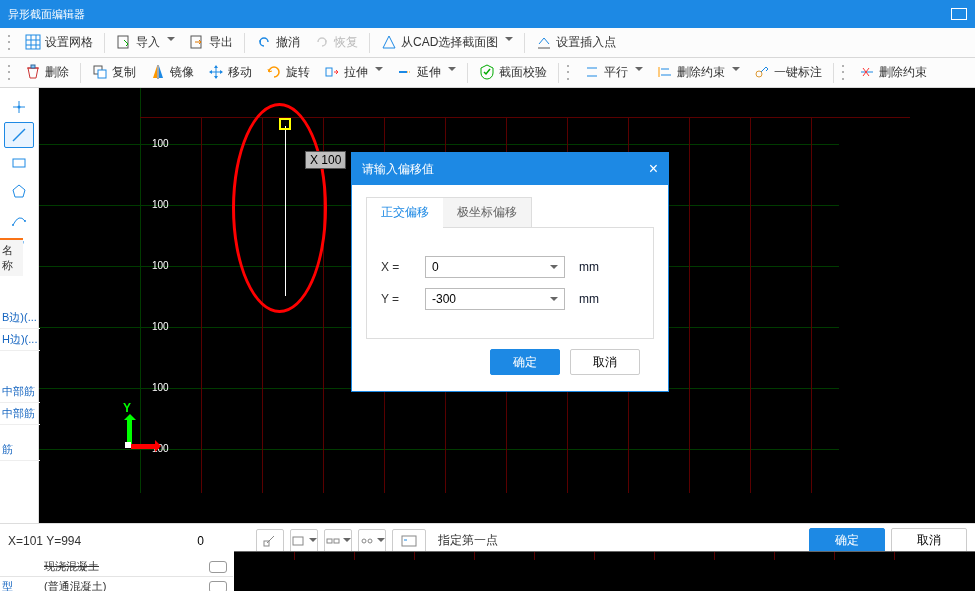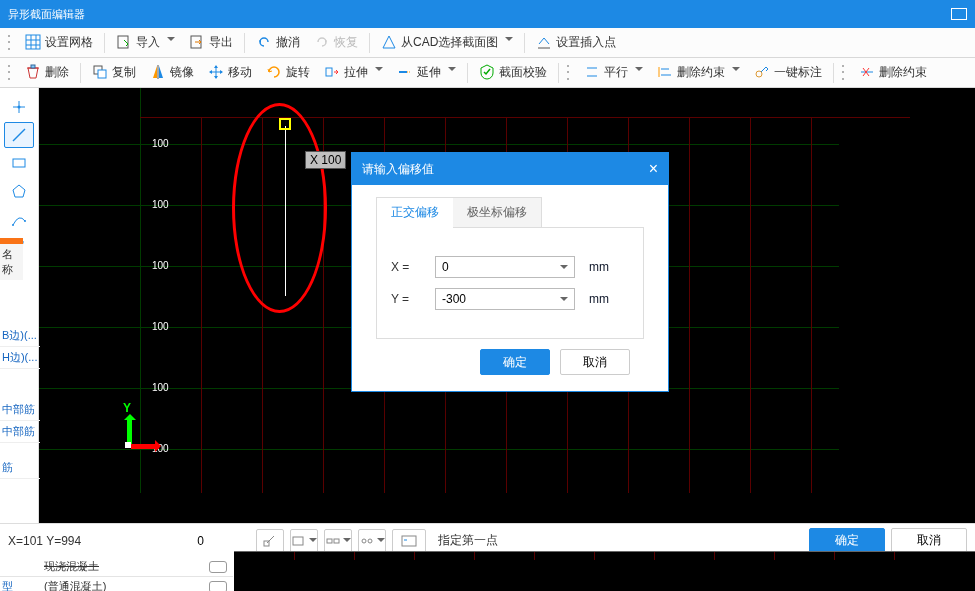--- a/index.html
+++ b/index.html
@@ -28,21 +28,21 @@
 .axis-x{position:absolute;height:5px;width:28px;background:#f00}
 .arrow-up{position:absolute;width:0;height:0;border:6px solid transparent;border-bottom-color:#0f0}
 .arrow-right{position:absolute;width:0;height:0;border:6px solid transparent;border-left-color:#f00}
 .ellipse{position:absolute;border:3px solid #f00;border-radius:50%}
 .pointer-sq{position:absolute;width:12px;height:12px;border:2px solid #ff0;background:transparent}
 .pointer-lbl{position:absolute;background:#c0c0c0;border:1px solid #555;padding:1px 4px;color:#000;font-size:12px}
 .white-line{position:absolute;width:1px;background:#fff}
 .dialog{position:absolute;left:351px;top:152px;width:318px;background:#fff;border:1px solid #1d89e4;box-shadow:0 4px 16px rgba(0,0,0,.3)}
 .dlg-title{height:32px;background:#1d89e4;color:#fff;display:flex;align-items:center;justify-content:space-between;padding:0 10px;font-size:13px}
 .dlg-close{color:#fff;font-size:16px;cursor:pointer}
-.dlg-body{padding:12px 24px}
+.dlg-body{padding:12px 14px}
 .tabs{display:flex;border:1px solid #ddd;border-bottom:none;width:fit-content}
 .tab{padding:6px 14px;cursor:pointer;background:#f4f4f4;border-bottom:1px solid #ddd;color:#666}
 .tab.active{background:#fff;border-bottom-color:#fff;color:#1d89e4}
 .tab-content{border:1px solid #ddd;padding:18px 14px;margin-top:-1px}
 .field{display:flex;align-items:center;gap:14px;margin:10px 0}
 .field label{width:30px;color:#333}
 .field .inp{flex:0 0 140px;height:22px;border:1px solid #bbb;padding:0 6px;display:flex;align-items:center;justify-content:space-between}
 .field .unit{color:#0f172a}
 .chev{width:0;height:0;border:4px solid transparent;border-top-color:#666;margin-top:4px}
 .dlg-foot{display:flex;justify-content:flex-end;gap:10px;padding:10px 14px 4px}
@@ -326,22 +326,22 @@
       <span style="position:absolute;left:84px;top:313px;color:#0f0;font-weight:bold">Y</span>
       <div class="arrow-up" style="left:85px;top:320px"></div>
       <div class="axis-y" style="left:88px;top:330px"></div>
       <div class="axis-x" style="left:92px;top:356px"></div>
       <div class="arrow-right" style="left:116px;top:352px"></div>
       <div style="position:absolute;left:86px;top:354px;width:6px;height:6px;background:#fff"></div>
     </div>
   </div>
 </div>
 
-<div style="position:absolute;left:0;top:238px;width:23px;background:#f5f5f5;border-top:6px solid #f97316;padding:3px 2px;color:#333;font-size:11px;z-index:2">名称</div>
-<div style="position:absolute;left:0;top:325px;width:40px;z-index:2">
+<div style="position:absolute;left:0;top:238px;width:23px;background:#f5f5f5;border-top:2px solid #f97316;padding:3px 2px;color:#333;font-size:11px;z-index:2">名称</div>
+<div style="position:absolute;left:0;top:307px;width:40px;z-index:2">
   <div class="prop-item" style="color:#1565c0">B边)(...</div>
   <div class="prop-item" style="color:#1565c0">H边)(...</div>
   <div class="prop-item" style="color:#1565c0;margin-top:30px">中部筋</div>
   <div class="prop-item" style="color:#1565c0">中部筋</div>
   <div class="prop-item" style="color:#1565c0;margin-top:14px">筋</div>
 </div>
 
 <div class="dialog">
   <div class="dlg-title">
     <span>请输入偏移值</span>

